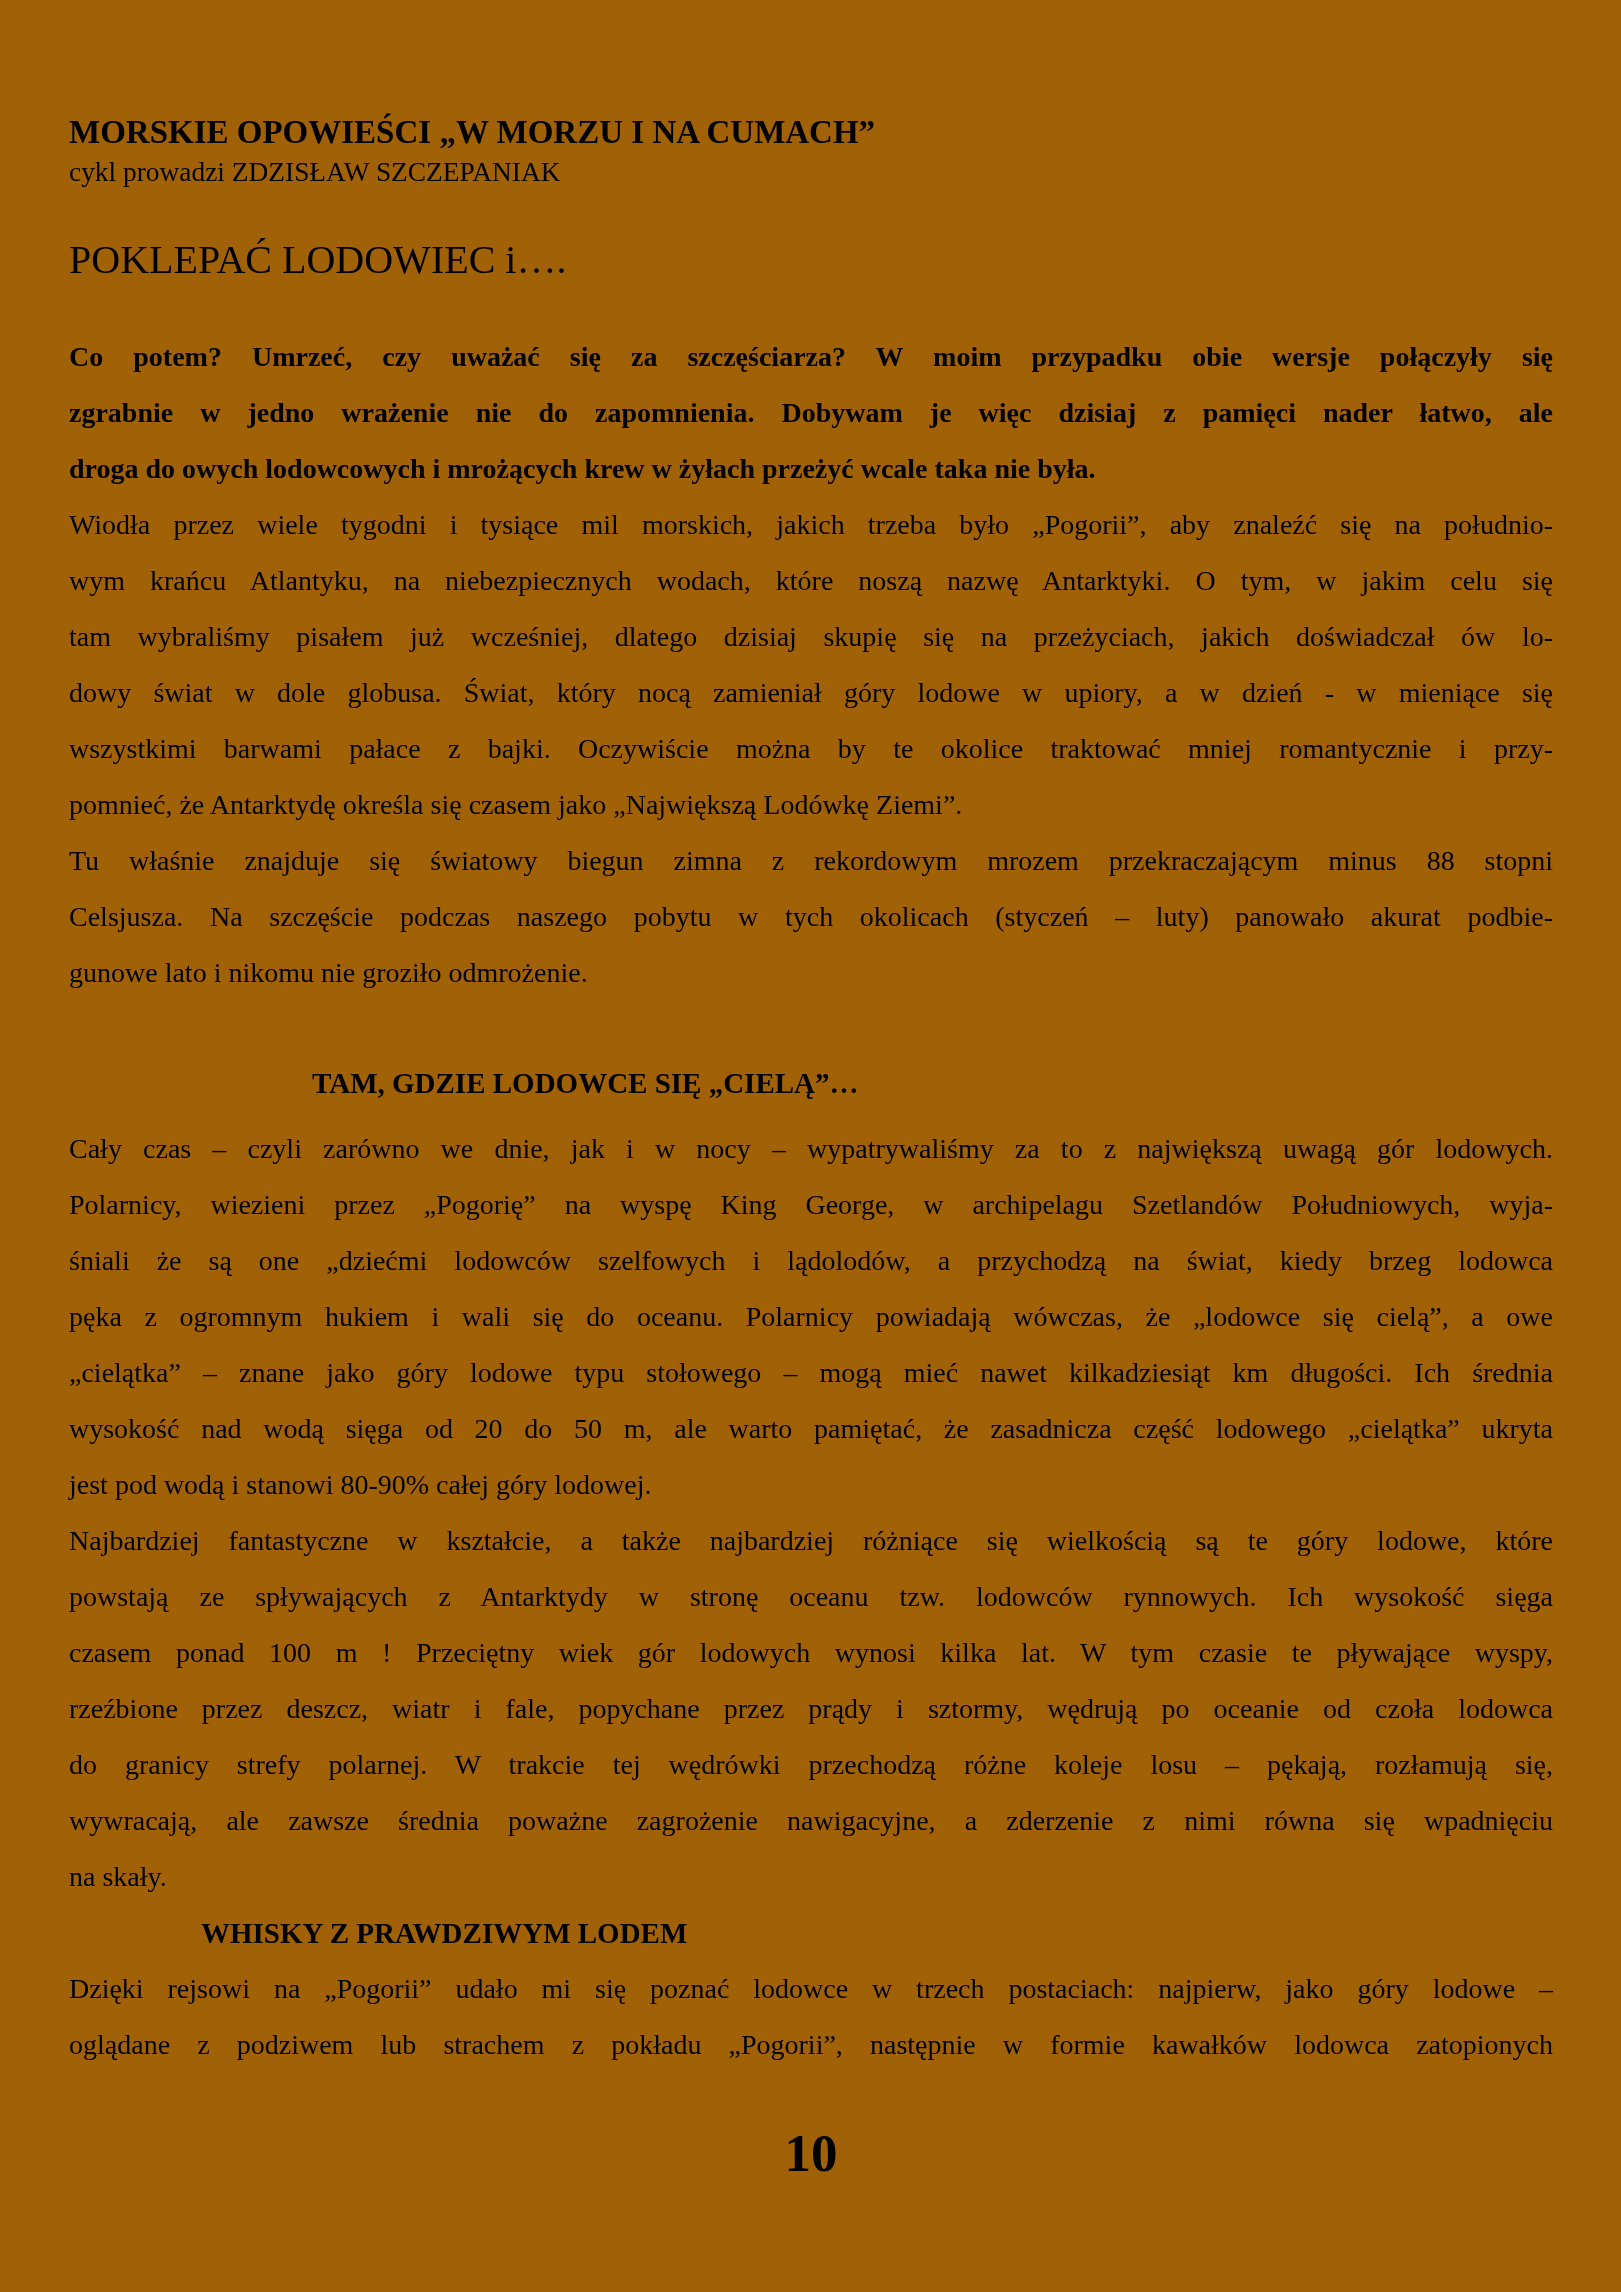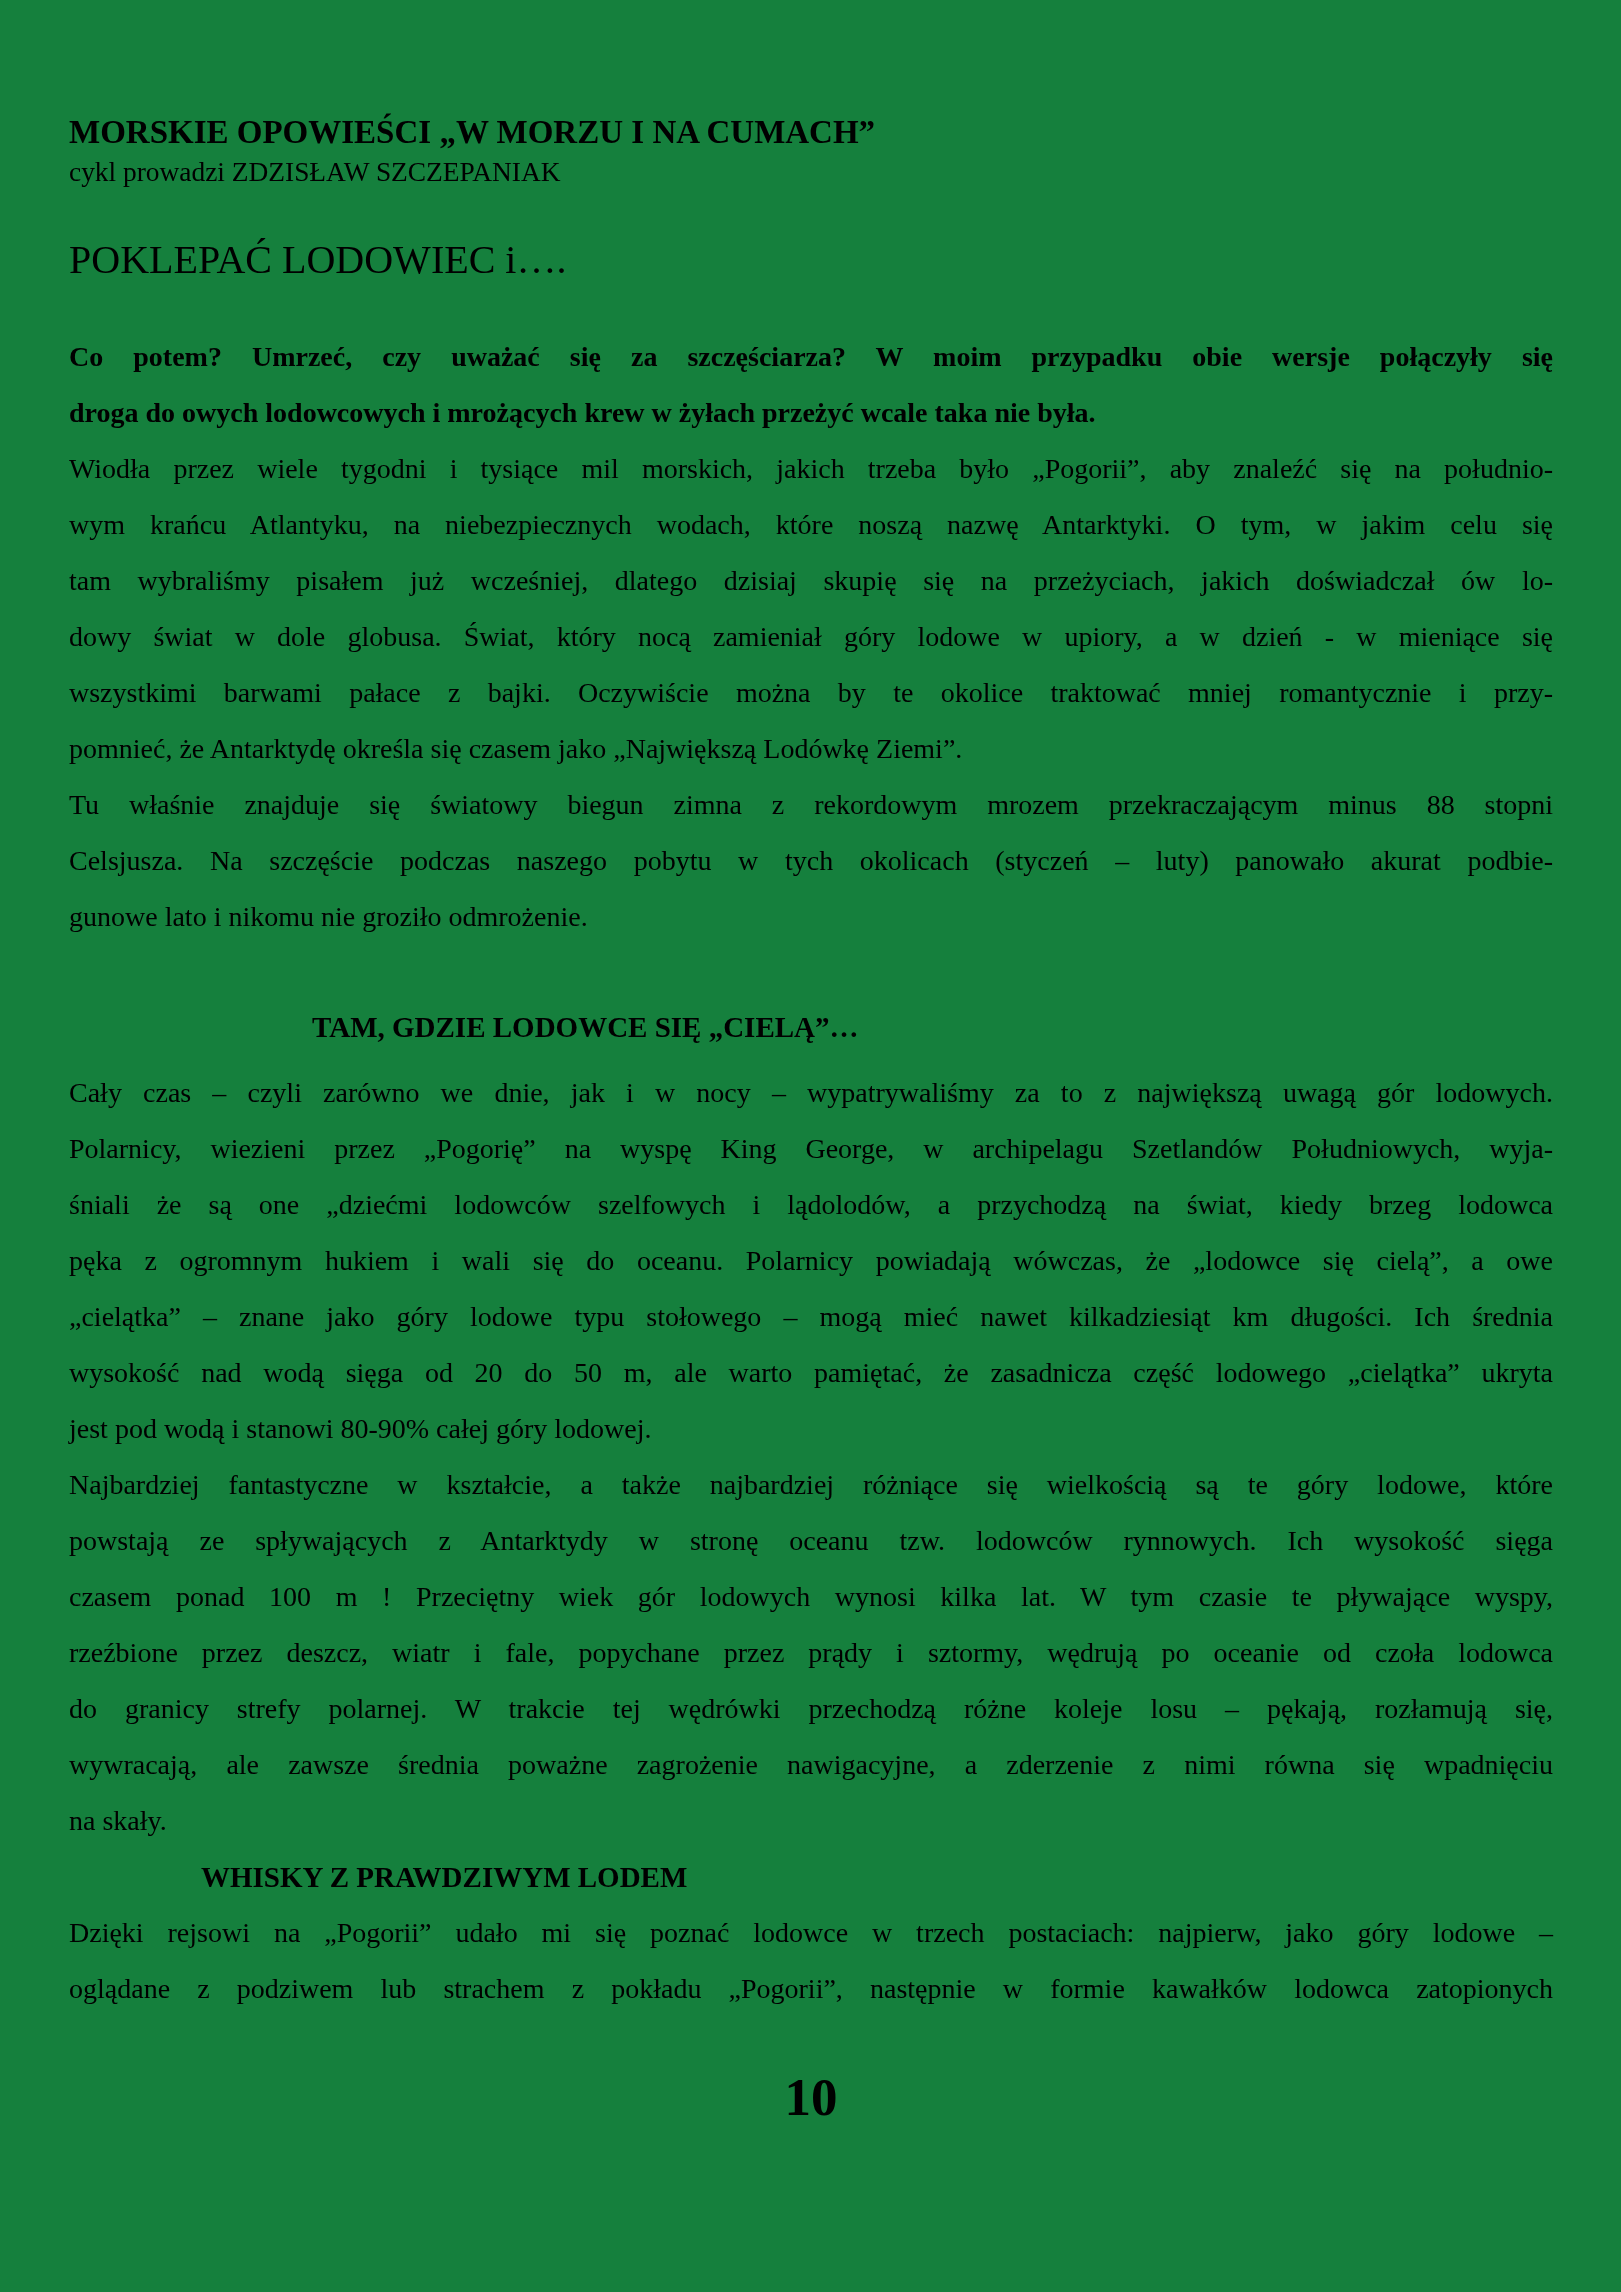--- a/index.html
+++ b/index.html
@@ -1,21 +1,21 @@
 <!DOCTYPE html>
 <html lang="pl"><head>
 <meta charset="utf-8">
 <style>
   html, body { margin: 0; padding: 0; background: #9a9a9a; }
   .page {
     position: relative;
     width: 1621px;
     height: 2293px;
     margin: 0 auto;
-    background: #15803d;
+    background: #a16207;
     box-sizing: border-box;
     padding: 110px 68px 0 69px;
     font-family: "Liberation Serif", "DejaVu Serif", serif;
     font-size: 28px;
     line-height: 56px;
     color: #000000;
     overflow: hidden;
   }
   .doc-title {
     font-size: 33px;
@@ -61,20 +61,21 @@
 <body>
 
 <div class="page">
   <div class="doc-title">MORSKIE OPOWIEŚCI „W MORZU I NA CUMACH”</div>
   <div class="doc-subtitle">cykl prowadzi ZDZISŁAW SZCZEPANIAK</div>
   <div class="doc-headline">POKLEPAĆ LODOWIEC i….</div>
 
   <div class="sections">
       <div class="para bold">
         <div class="line">Co potem? Umrzeć, czy uważać się za szczęściarza? W moim przypadku obie wersje połączyły się</div>
+        <div class="line">zgrabnie w jedno wrażenie nie do zapomnienia. Dobywam je więc dzisiaj z pamięci nader łatwo, ale</div>
         <div class="line">droga do owych lodowcowych i mrożących krew w żyłach przeżyć wcale taka nie była.</div>
       </div>
       <div class="para">
         <div class="line">Wiodła przez wiele tygodni i tysiące mil morskich, jakich trzeba było „Pogorii”, aby znaleźć się na południo-</div>
         <div class="line">wym krańcu Atlantyku, na niebezpiecznych wodach, które noszą nazwę Antarktyki. O tym, w jakim celu się</div>
         <div class="line">tam wybraliśmy pisałem już wcześniej, dlatego dzisiaj skupię się na przeżyciach, jakich doświadczał ów lo-</div>
         <div class="line">dowy świat w dole globusa. Świat, który nocą zamieniał góry lodowe w upiory, a w dzień -  w mieniące się</div>
         <div class="line">wszystkimi barwami pałace z bajki. Oczywiście można by te okolice traktować mniej romantycznie i przy-</div>
         <div class="line">pomnieć, że Antarktydę określa się czasem jako „Największą Lodówkę Ziemi”.</div>
       </div>

